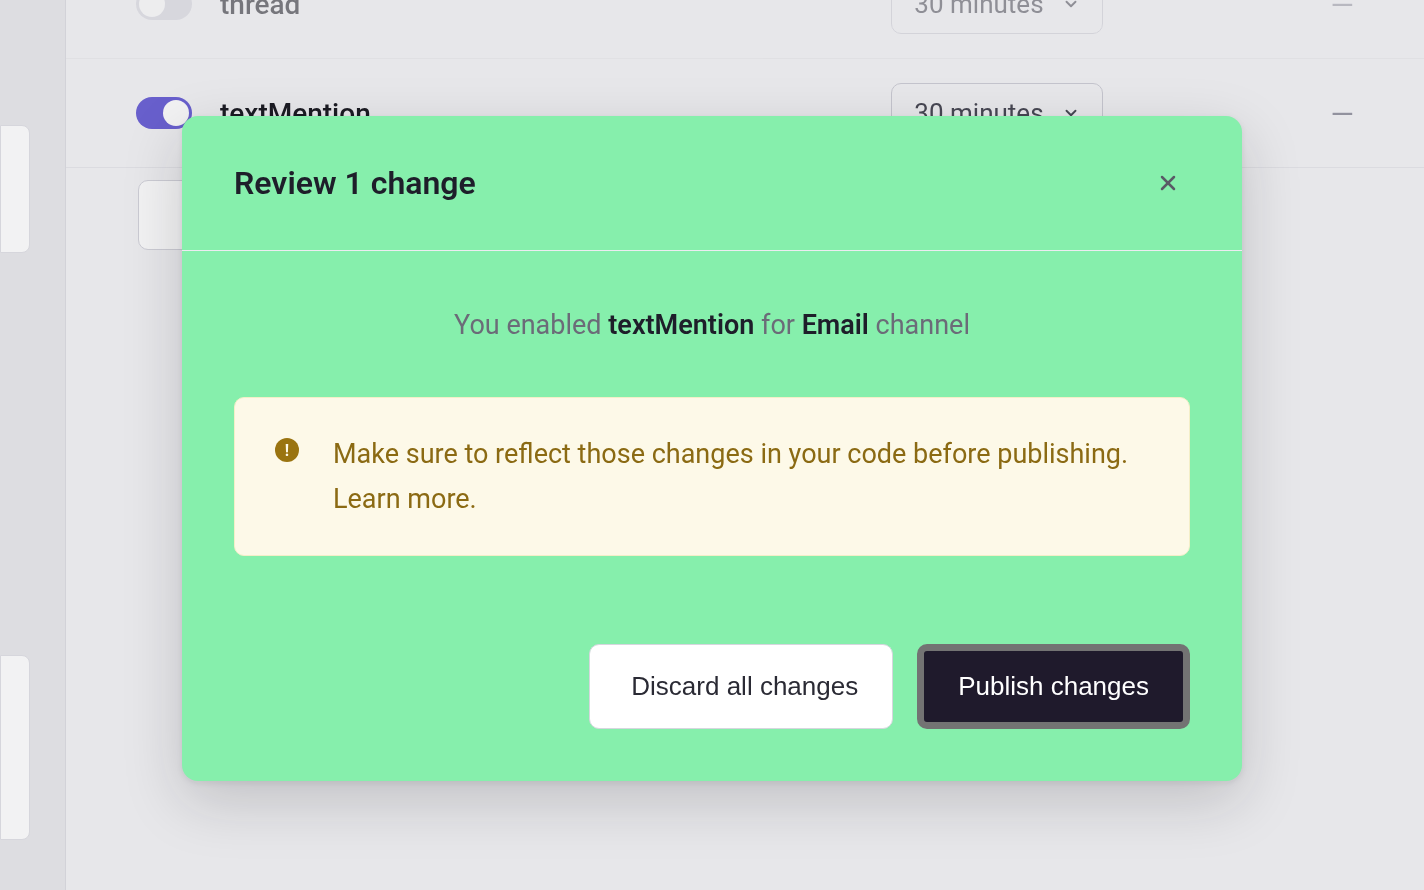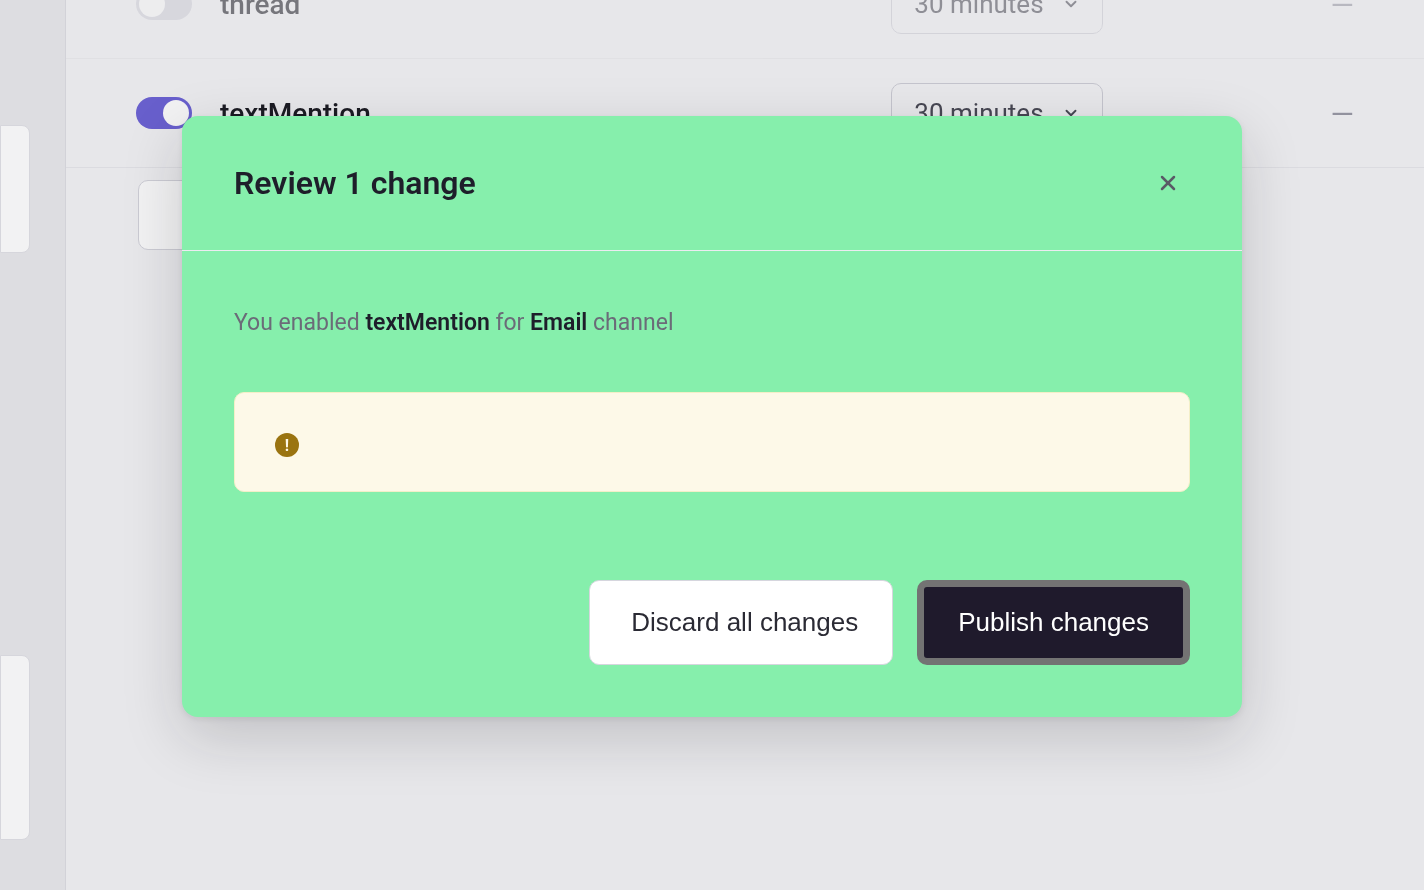--- a/index.html
+++ b/index.html
@@ -81,21 +81,21 @@
     .modal-header {
       display:flex; align-items:center; justify-content:space-between;
       padding: 48px 56px 48px 52px;
       border-bottom:1px solid #ececf1;
     }
     .modal-title { font-size:32px; font-weight:600; color:#1e1e2a; }
     .close-btn { width:36px; height:36px; display:flex; align-items:center; justify-content:center; border:none; background:transparent; cursor:pointer; color:#5a5a66; }
     .close-btn svg { width:24px; height:24px; }
 
     .modal-body { padding: 58px 52px 48px 52px; }
-    .change-line { font-size:23px; color:#6b6b78; }
+    .change-line { font-size:27px; color:#6b6b78;text-align:center; }
     .change-line .strong { color:#1e1e2a; font-weight:600; }
 
     .callout {
       margin-top: 56px;
       background:#fdf9e8;
       border:1px solid #f4efc8;
       border-radius:10px;
       padding: 34px 40px;
       display:flex;
       gap:34px;
@@ -178,20 +178,21 @@
           </svg>
       </button>
     </div>
     <div class="modal-body">
       <div class="change-line">
         <span>You enabled </span><span class="strong">textMention</span><span> for </span><span class="strong">Email</span><span> channel</span>
       </div>
 
       <div class="callout">
         <div class="callout-icon">!</div>
+        <div class="callout-text">Make sure to reflect those changes in your code before publishing. Learn more.</div>
       </div>
     </div>
     <div class="modal-footer">
       <button class="btn secondary">Discard all changes</button>
       <button class="btn primary">Publish changes</button>
     </div>
   </div>
 </div>
 
 </body></html>

